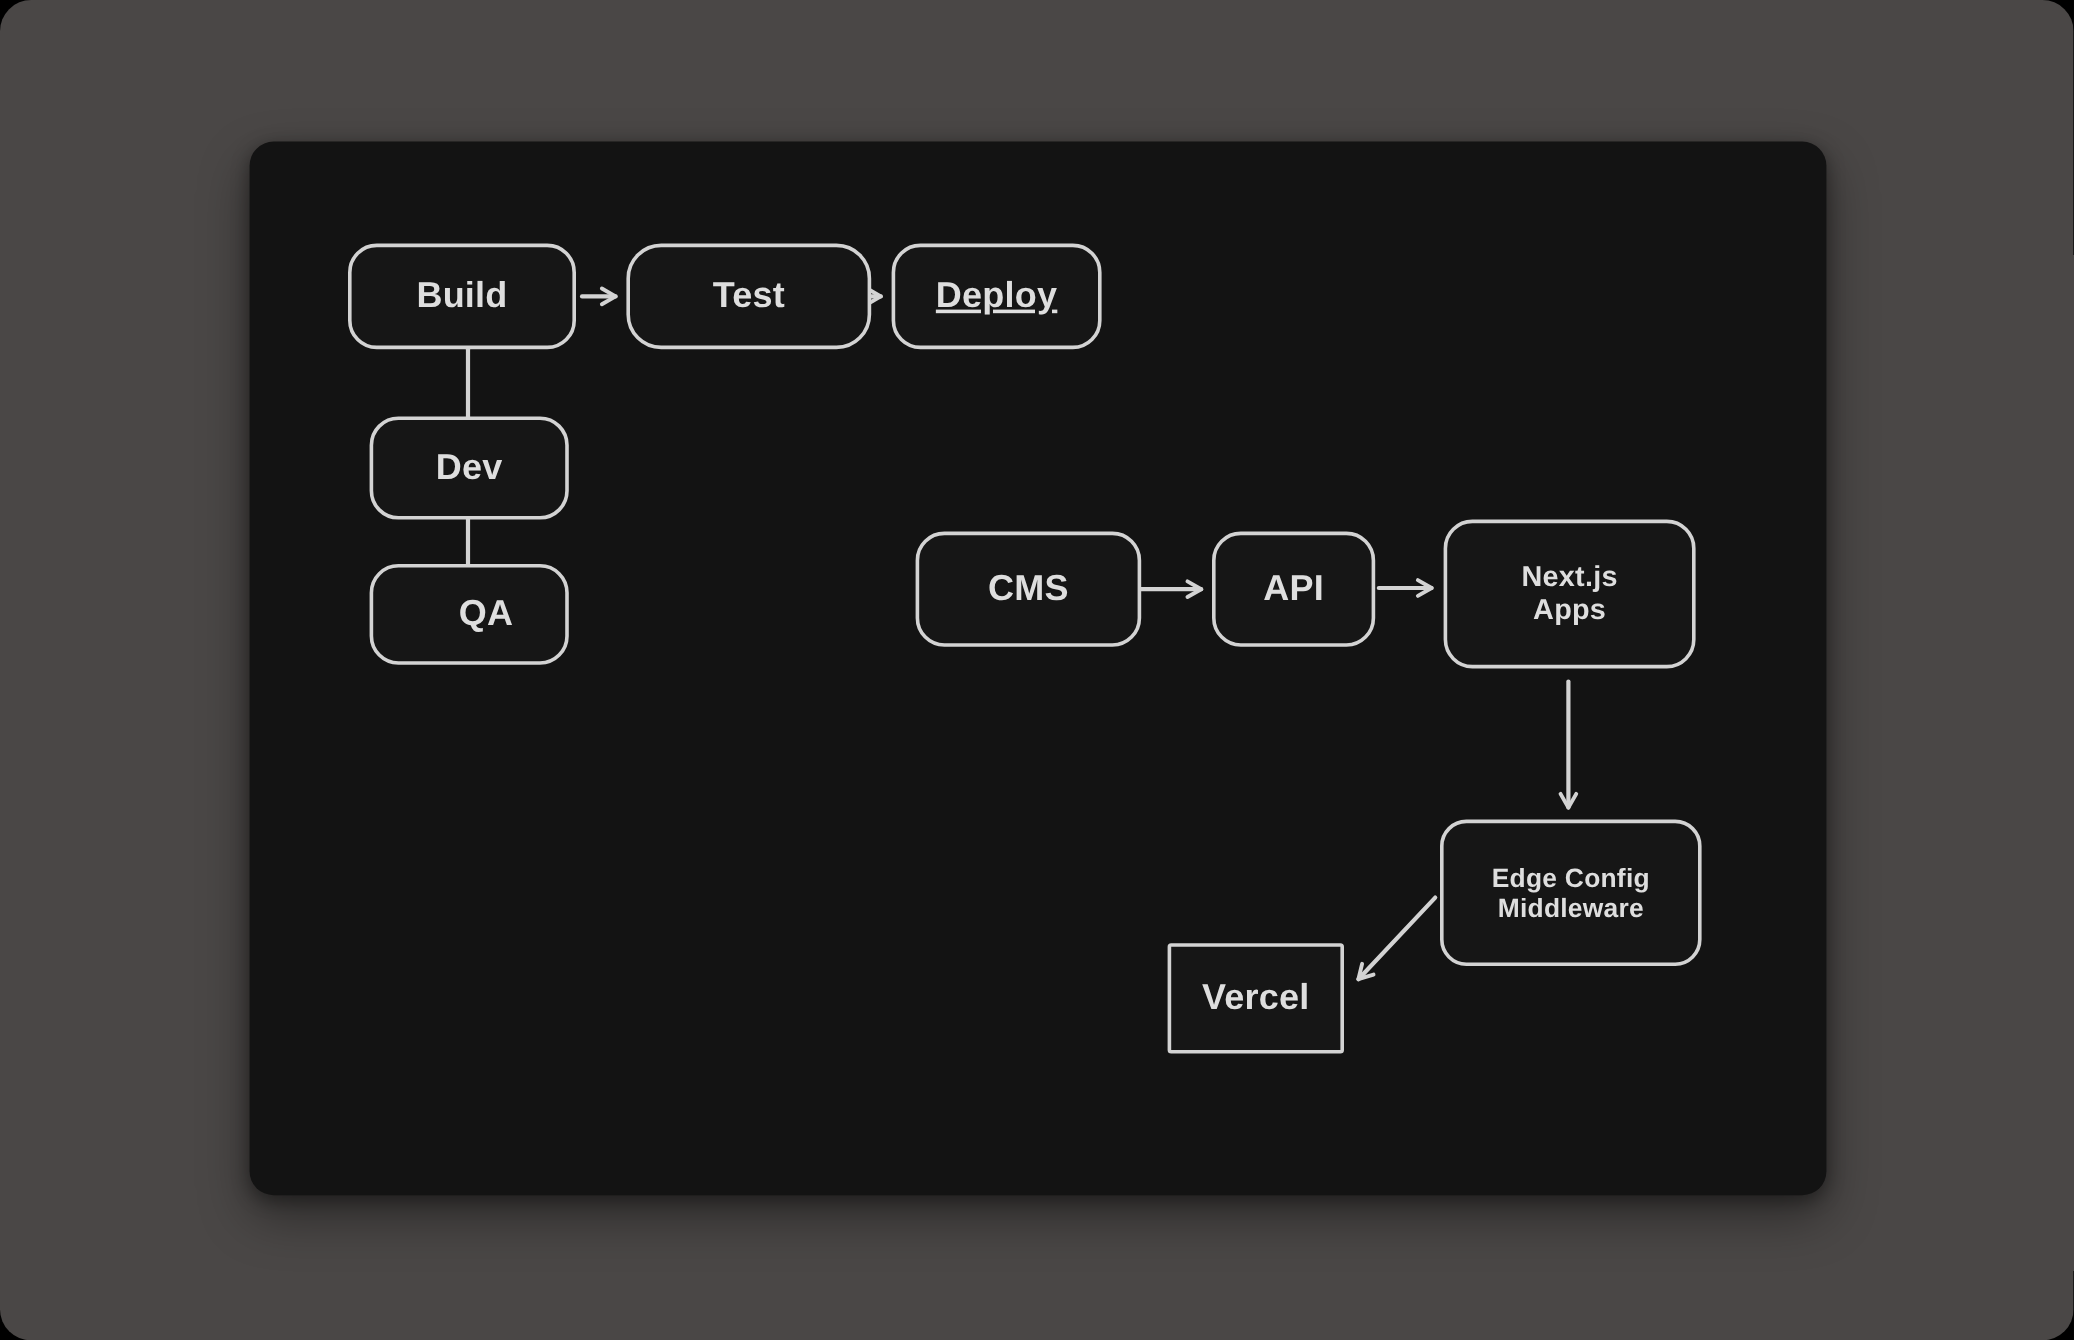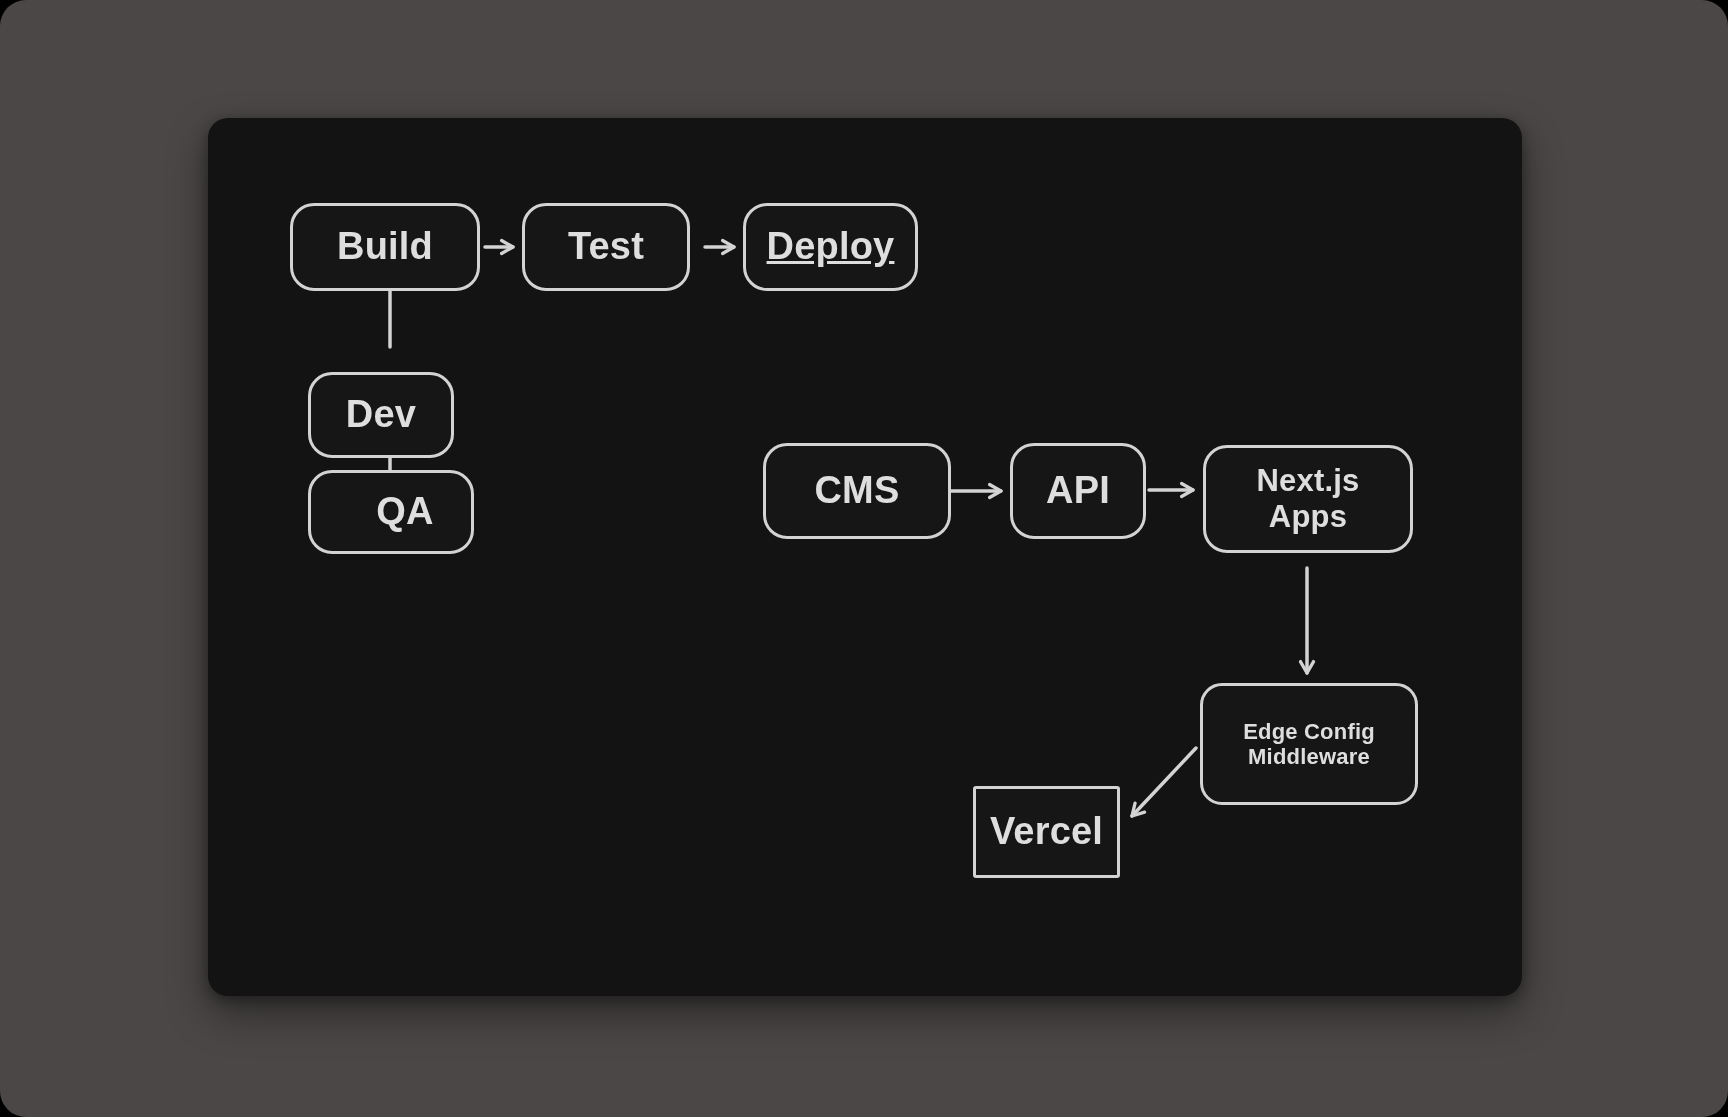--- a/index.html
+++ b/index.html
@@ -40,33 +40,33 @@
     box-sizing: border-box;
     background: #161616;
     border: 3.5px solid #d3d3d3;
     border-radius: 24px;
     color: #dedede;
     display: flex;
     align-items: center;
     justify-content: center;
     text-align: center;
     font-weight: 700;
-    font-size: 38px;
+    font-size: 30px;
     line-height: 1.15;
     white-space: pre-line;
     letter-spacing: 0.2px;
   }
   .n-build  { left:  82px; top:  85px; width: 190px; height:  88px; }
-  .n-test   { left: 314px; top:  85px; width: 168px; height:  88px; }
+  .n-test   { left: 314px; top:  85px; width: 204px; height:  88px; border-radius: 29px; }
   .n-deploy { left: 535px; top:  85px; width: 175px; height:  88px; text-decoration: underline; }
-  .n-dev    { left: 100px; top: 229px; width: 146px; height:  86px; margin-top: 25px; }
+  .n-dev    { left: 100px; top: 229px; width: 166px; height:  86px; }
   .n-qa     { left: 100px; top: 352px; width: 166px; height:  84px; padding-left: 28px; }
   .n-cms    { left: 538px; top: 325px; width: 188px; height:  96px; margin-left: 17px; }
   .n-api    { left: 802px; top: 325px; width: 136px; height:  96px; text-align: center; }
-  .n-next   { left: 995px; top: 327px; width: 210px; height: 108px; font-size: 31px; }
+  .n-next   { left: 995px; top: 315px; width: 210px; height: 124px; font-size: 24px; }
   .n-edge   { left: 992px; top: 565px; width: 218px; height: 122px; font-size: 22px; border-radius: 22px; }
   .n-vercel { left: 765px; top: 668px; width: 147px; height:  92px; border-radius: 3px; }
 </style>
 </head>
 <body>
 
 <div class="frame">
   <div class="canvas-panel">
 
     <svg class="edges" width="1314" height="878" viewBox="0 0 1314 878">

